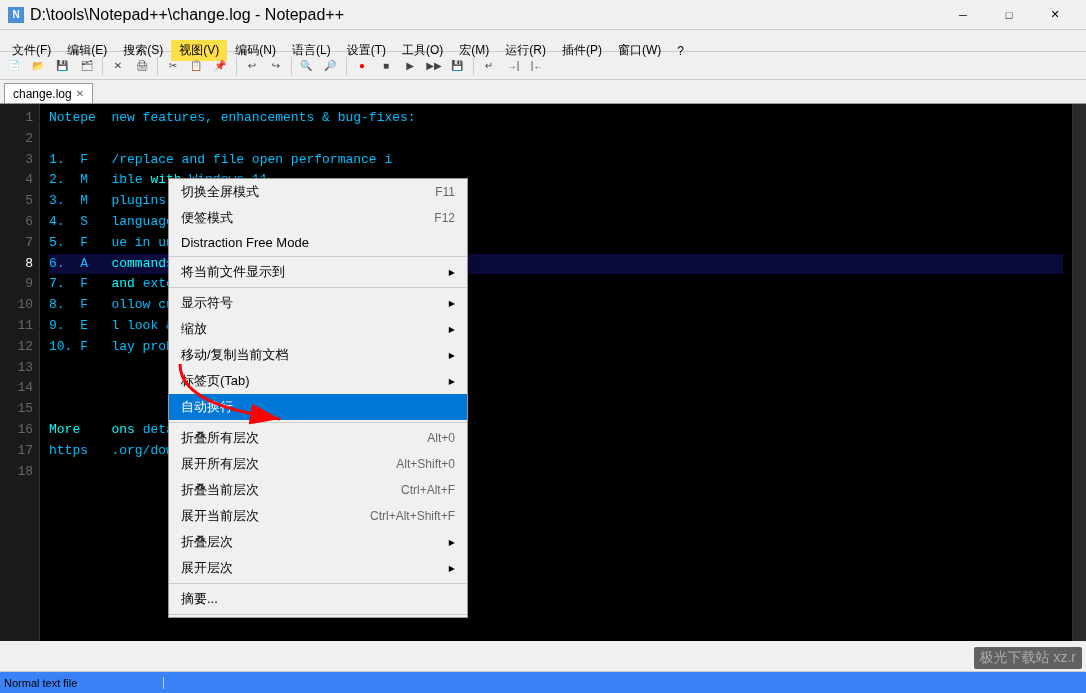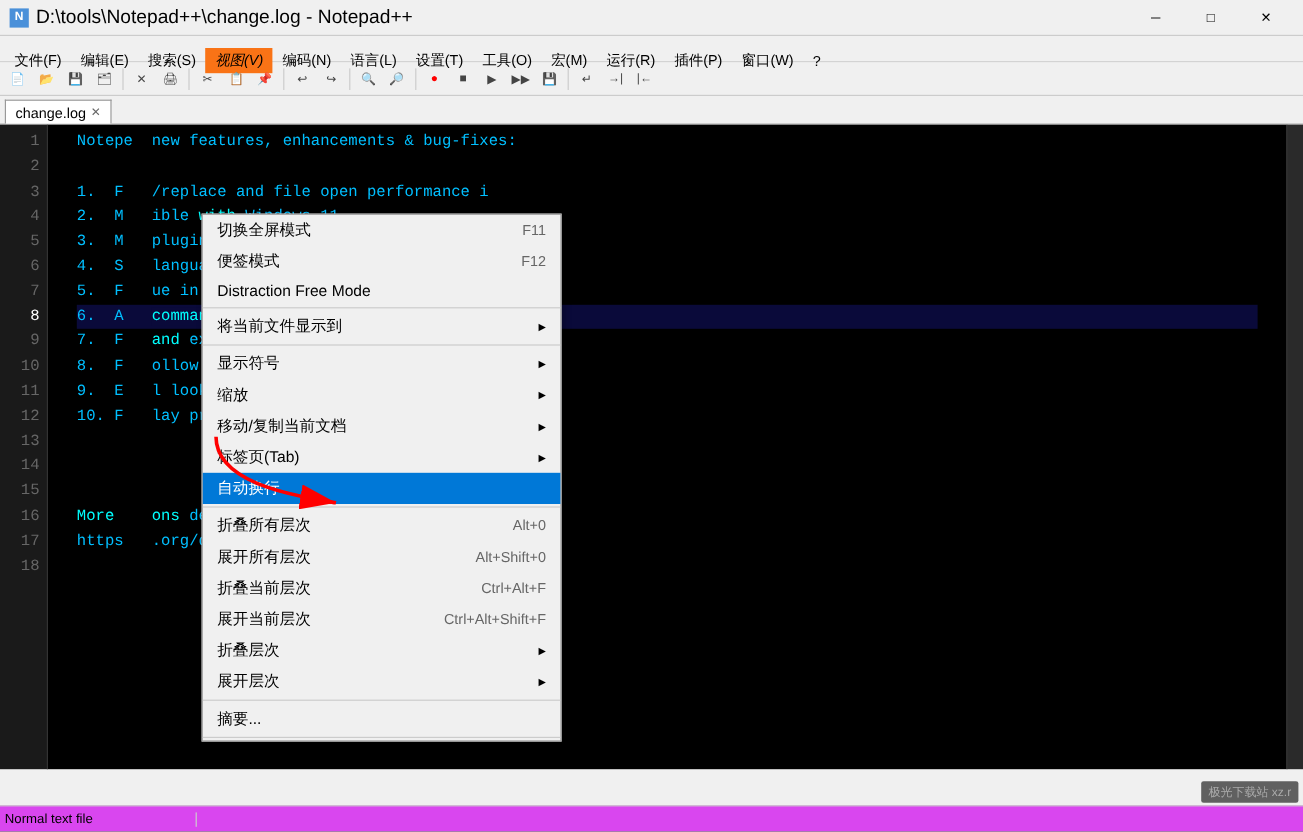--- a/index.html
+++ b/index.html
@@ -48,21 +48,21 @@
       border-bottom: 1px solid #ccc;
     }
     .menu-item {
       padding: 2px 8px;
       cursor: pointer;
       font-size: 12px;
       white-space: nowrap;
       color: #000;
       margin-top: 20px;
     }
-    .menu-item.active { background: #f97316; font-style: italic; }
+    .menu-item.active { background: #fde047; }
 
     
     .toolbar {
       background: #f0f0f0;
       height: 28px;
       display: flex;
       align-items: center;
       padding: 2px 4px;
       border-bottom: 1px solid #ccc;
       gap: 2px;
@@ -120,21 +120,21 @@
     }
 
     
     .editor-area {
       flex: 1;
       background: #000;
       color: #00ffff;
       font-family: 'Courier New', monospace;
       font-size: 13px;
       line-height: 1.6;
-      padding: 4px 24px;
+      padding: 4px 9px;
       overflow: hidden;
       position: relative;
     }
     .editor-line {
       white-space: pre;
       color: #00bfff;
     }
 
     
     .dropdown-overlay {
@@ -172,21 +172,21 @@
     .menu-separator { height: 1px; background: #ccc; margin: 2px 0; }
     .menu-arrow { font-size: 8px; }
 
     
     .status-bar {
       position: absolute;
       bottom: 0;
       left: 0;
       right: 0;
       height: 22px;
-      background: #d946ef;
+      background: #3b82f6;
       border-top: 1px solid #ccc;
       display: flex;
       align-items: center;
       padding: 0 4px;
       font-size: 11px;
       color: #000;
     }
     .status-left {
       width: 160px;
       border-right: 1px solid #ccc;
@@ -204,21 +204,21 @@
       border-right: 1px solid #ccc;
     }
 
     
     .watermark {
       position: absolute;
       bottom: 24px;
       right: 4px;
       background: rgba(0,0,0,0.6);
       color: #aaa;
-      font-size: 10px;
+      font-size: 14px;
       padding: 2px 6px;
       border-radius: 2px;
       text-align: right;
     }
 
     
     .scrollbar-v {
       width: 14px;
       background: #2a2a2a;
       border-left: 1px solid #333;

